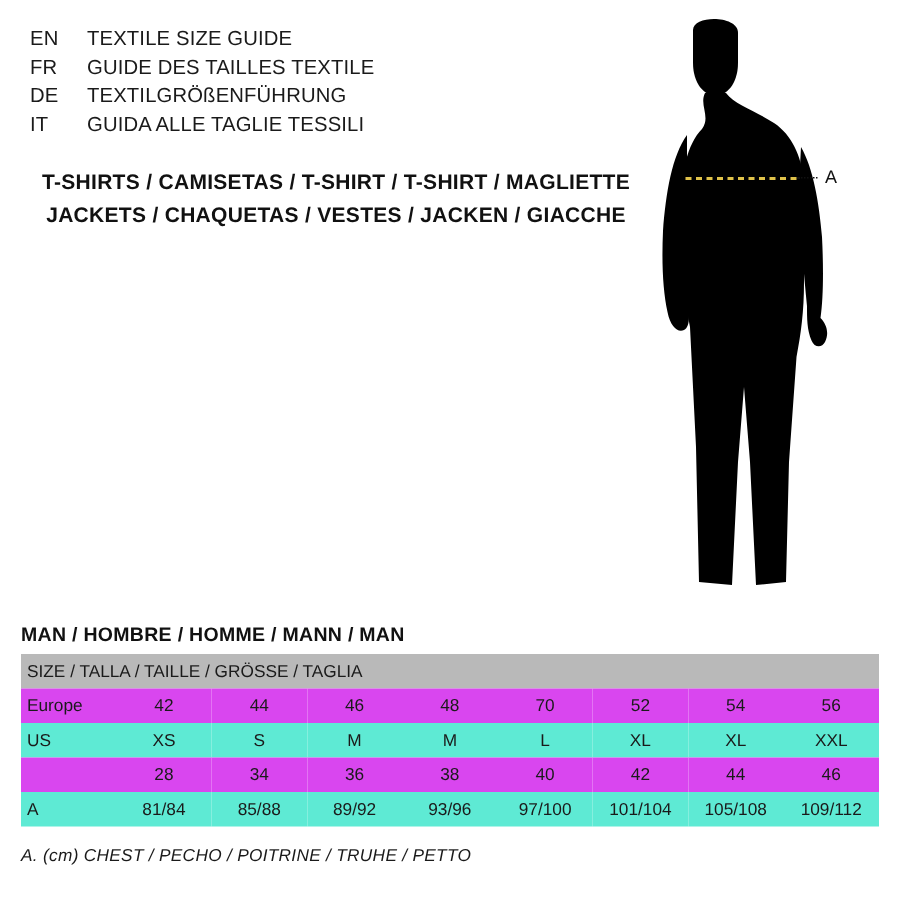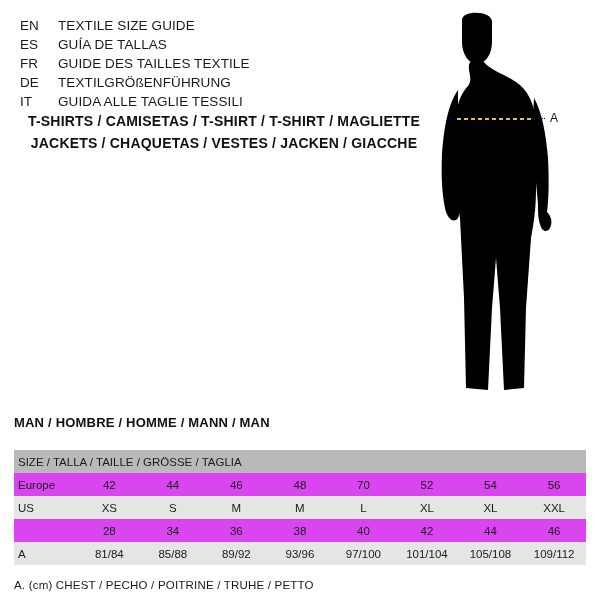--- a/index.html
+++ b/index.html
@@ -92,21 +92,21 @@
     position: absolute;
     left: 14px;
     top: 415px;
     width: 572px;
   }
   .man-title {
     font-size: 13px;
     font-weight: bold;
     letter-spacing: 0.2px;
     color: #111;
-    margin-bottom: 20px;
+    margin-bottom: 6px;
   }
   table.size-table {
     border-collapse: collapse;
     width: 572px;
     font-size: 11.5px;
     table-layout: fixed;
   }
   table.size-table td {
     padding: 3px 0 3px 0;
     height: 17px;
@@ -116,49 +116,46 @@
   }
   .row-head td {
     background: #b9b9b9;
     font-size: 11.5px;
     color: #111;
   }
   .row-shade td {
     background: #d946ef;
   }
   .row-plain td {
-    background: #e5e5e5;
+    background: #5eead4;
   }
   .col-label {
     width: 88px;
     padding-left: 4px !important;
   }
   .cell {
     text-align: center;
   }
   .footnote {
     margin-top: 14px;
     font-size: 11.5px;
     color: #1a1a1a;
     letter-spacing: 0.2px;
+    font-style: italic;
   }
 </style>
 </head>
 <body>
 
 <div class="page">
 
   <div class="lang-block">
     <div class="lang-row">
       <span class="lang-code">EN</span>
       <span class="lang-text">TEXTILE SIZE GUIDE</span>
-    </div>
-    <div class="lang-row">
-      <span class="lang-code">ES</span>
-      <span class="lang-text">GUÍA DE TALLAS</span>
     </div>
     <div class="lang-row">
       <span class="lang-code">FR</span>
       <span class="lang-text">GUIDE DES TAILLES TEXTILE</span>
     </div>
     <div class="lang-row">
       <span class="lang-code">DE</span>
       <span class="lang-text">TEXTILGRÖßENFÜHRUNG</span>
     </div>
     <div class="lang-row">

